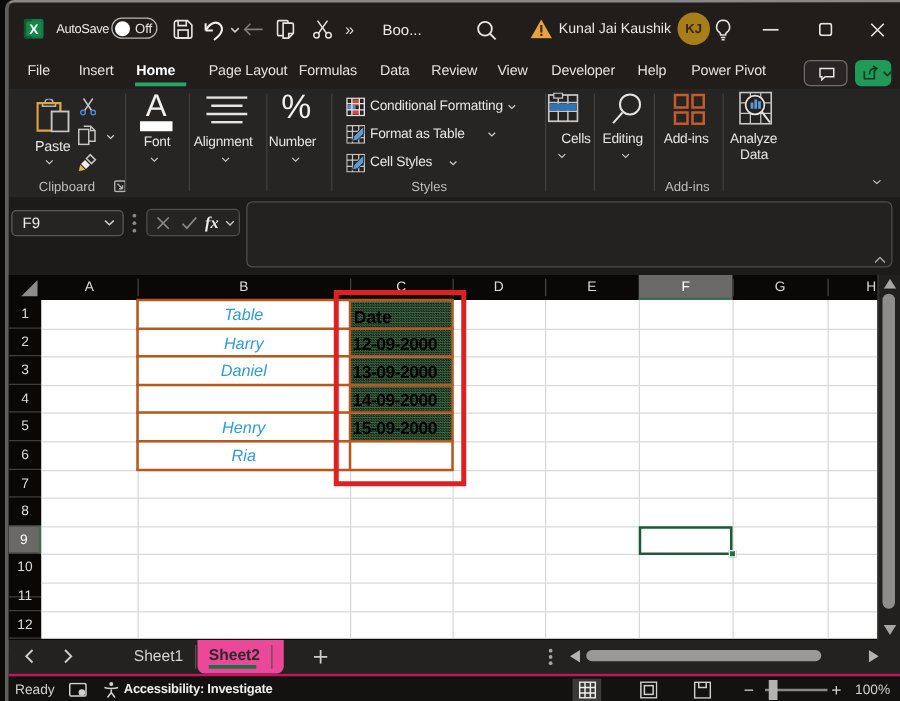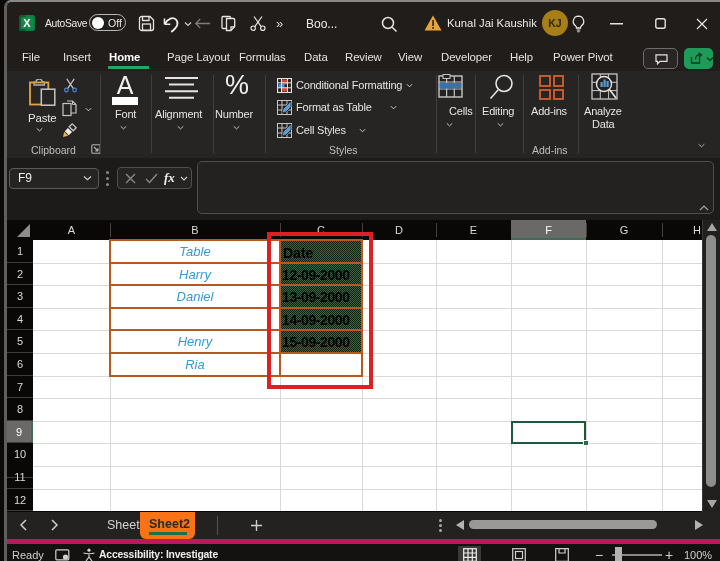--- a/index.html
+++ b/index.html
@@ -37,21 +37,21 @@
   .vline { position:absolute; top:0; width:1px; height:271px; background:#d9d9d9; }
   .hline { position:absolute; left:0; width:669px; height:1px; background:#d9d9d9; }
   .bcell { position:absolute; left:77px; width:170px; text-align:center; font-style:italic; color:#2f9bd8; font-size:13px; }
   .ccell { position:absolute; left:247px; width:82px; color:#000; font-size:14px; font-weight:bold; letter-spacing:-0.4px; overflow:hidden; white-space:nowrap;
            background-image: conic-gradient(#0d2012 25%, #3f6443 0 50%, #0d2012 0 75%, #3f6443 0);
            background-size: 2px 2px; }
   .oborder { position:absolute; background:#b8581f; }
   
   #tabbar { position:absolute; left:0; top:510px; width:100%; height:27px; background:#242220; }
   
-  #status { position:absolute; left:-7px; top:537px; width:720px; height:22px; background:#141211; border-top:5px solid #be185d; color:#d2d0ce; font-size:11px; }
+  #status { position:absolute; left:-7px; top:537px; width:720px; height:22px; background:#141211; border-top:2px solid #be185d; color:#d2d0ce; font-size:11px; }
 </style>
 </head>
 <body>
 <div id="win">
 
   <div id="title">
 
     <svg class="abs" style="left:12px;top:13px" width="16" height="16" viewBox="0 0 16 16">
       <rect x="0" y="0" width="16" height="16" rx="2.5" fill="#107c41"></rect>
       <rect x="0" y="0" width="7" height="16" rx="2.5" fill="#0b5c30"></rect>
@@ -430,21 +430,21 @@
 
   <div id="tabbar">
     <svg class="abs" style="left:12px;top:7px" width="9" height="12" viewBox="0 0 9 12" fill="none" stroke="#cfcdcb" stroke-width="1.5">
         <path d="M7 1 L2 6 L7 11"></path>
       </svg>
     <svg class="abs" style="left:43px;top:7px" width="9" height="12" viewBox="0 0 9 12" fill="none" stroke="#cfcdcb" stroke-width="1.5">
         <path d="M2 1 L7 6 L2 11"></path>
       </svg>
     <span class="abs" style="left:100px;top:6px;font-size:12.5px;color:#d5d3d1">Sheet1</span>
     <div class="abs" style="left:149px;top:4px;width:1px;height:19px;background:#55534f"></div>
-    <div class="abs" style="left:133px;top:0;width:55px;height:27px;background:#f97316;border-radius:0 0 6px 6px">
+    <div class="abs" style="left:151px;top:0;width:69px;height:27px;background:#ec4899;border-radius:0 0 6px 6px">
       <span class="abs" style="left:9px;top:5px;font-size:12.5px;font-weight:bold;color:#2c2a28">Sheet2</span>
       <div class="abs" style="left:9px;top:20px;width:38px;height:2.5px;background:#1e7045"></div>
     </div>
     <div class="abs" style="left:210px;top:4px;width:1px;height:19px;background:#55534f"></div>
     <svg class="abs" style="left:244px;top:8px" width="11" height="11" viewBox="0 0 11 11" stroke="#cfcdcb" stroke-width="1.4">
         <path d="M5.5 0 V11 M0 5.5 H11"></path>
       </svg>
     <div class="abs" style="left:432px;top:7px;width:3px;height:3px;border-radius:50%;background:#a8a6a4"></div>
     <div class="abs" style="left:432px;top:12px;width:3px;height:3px;border-radius:50%;background:#a8a6a4"></div>
     <div class="abs" style="left:432px;top:17px;width:3px;height:3px;border-radius:50%;background:#a8a6a4"></div>

